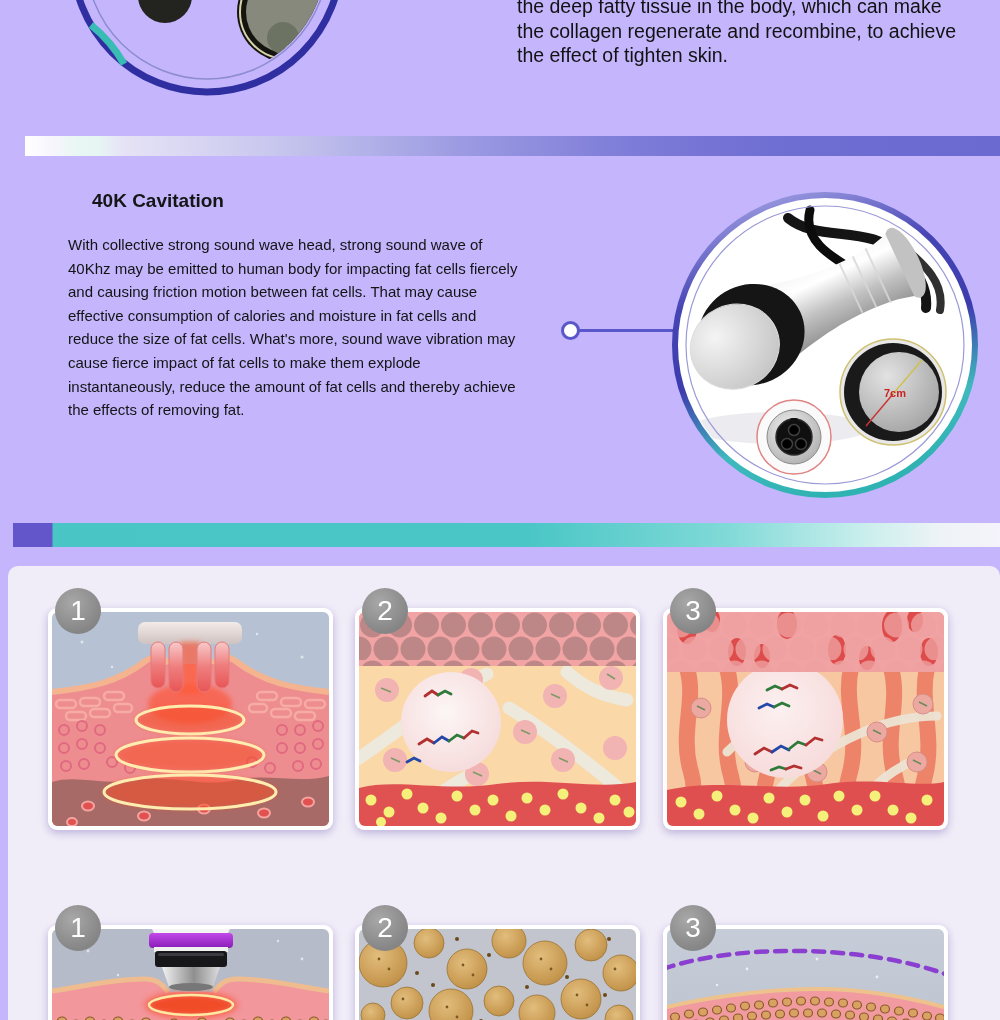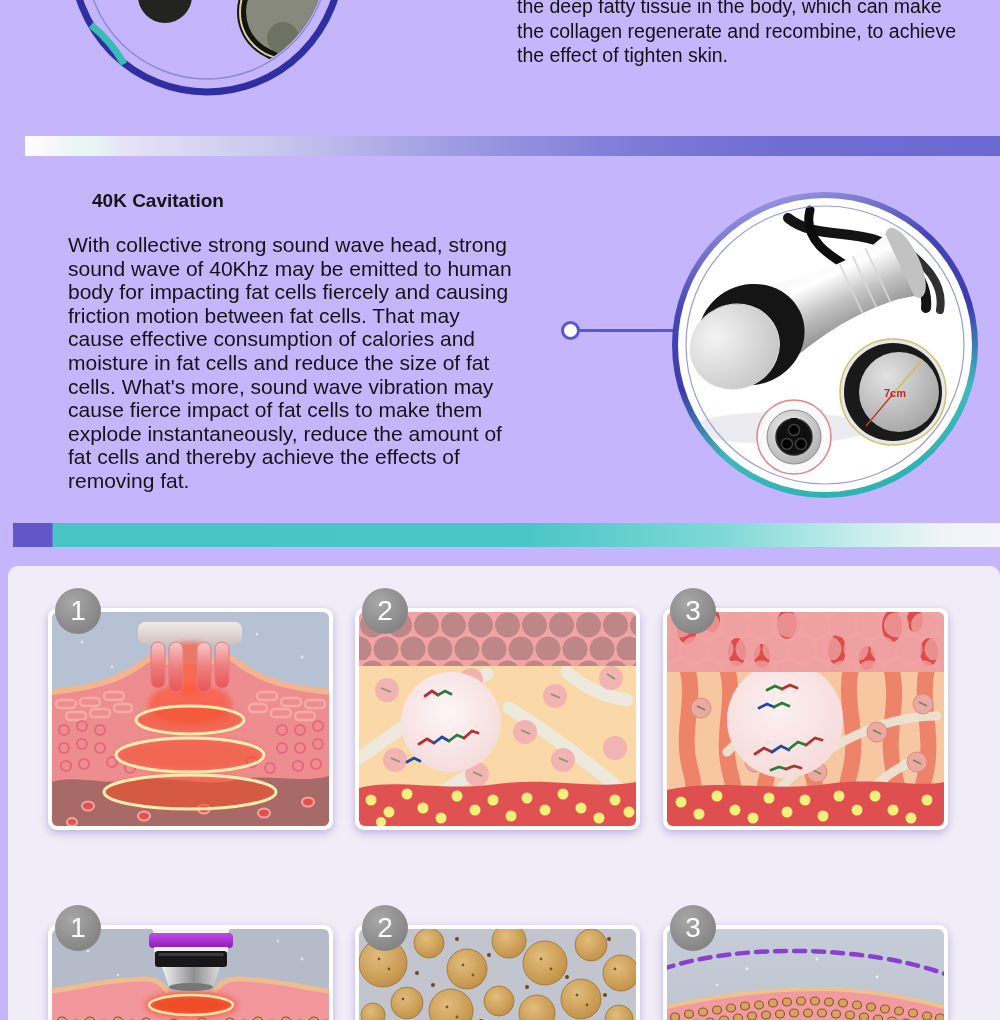--- a/index.html
+++ b/index.html
@@ -13,21 +13,21 @@
   
   .divider-top{left:25px;top:136px;width:975px;height:20px;
     background:linear-gradient(90deg,#ffffff 0%,#f7f5fc 3%,#eaf7f4 5%,#e6f6f3 7.5%,#e6e3f6 10%,
       #c9c8ee 25%,#9b9ae2 45%,#7d7cd8 62%,#6e6dd2 78%,#6b6ad0 100%);}
   .divider-bottom{left:13px;top:523px;width:987px;height:24px;
     background:linear-gradient(90deg,#6356cb 0%,#6356cb 3.9%,#49c5c5 4.1%,#4ac6c6 52%,
       #7fd9d7 72%,#c8eeec 86%,#eef3f6 94%,#f5f3fb 100%);}
 
   
   .heading{left:68px;top:190px;font-size:19px;font-weight:bold;color:#151515;margin-left:24px;}
-  .bodytext{left:68px;top:233px;width:452px;font-size:21px;line-height:23.6px;color:#141414;}
+  .bodytext{left:68px;top:233px;width:452px;font-size:15px;line-height:23.6px;color:#141414;}
 
   
   .conn-ring{left:561px;top:321px;width:19px;height:19px;border:3.5px solid #5a58c8;
              border-radius:50%;background:#fff;box-sizing:border-box;}
   .conn-line{left:578px;top:329px;width:98px;height:3px;background:#5a58c8;}
 
   
   .process{left:8px;top:566px;width:992px;height:454px;background:#f1edf8;
            border-radius:10px 10px 0 0;}
   .card{position:absolute;width:285px;height:222px;background:#fff;border-radius:9px;

